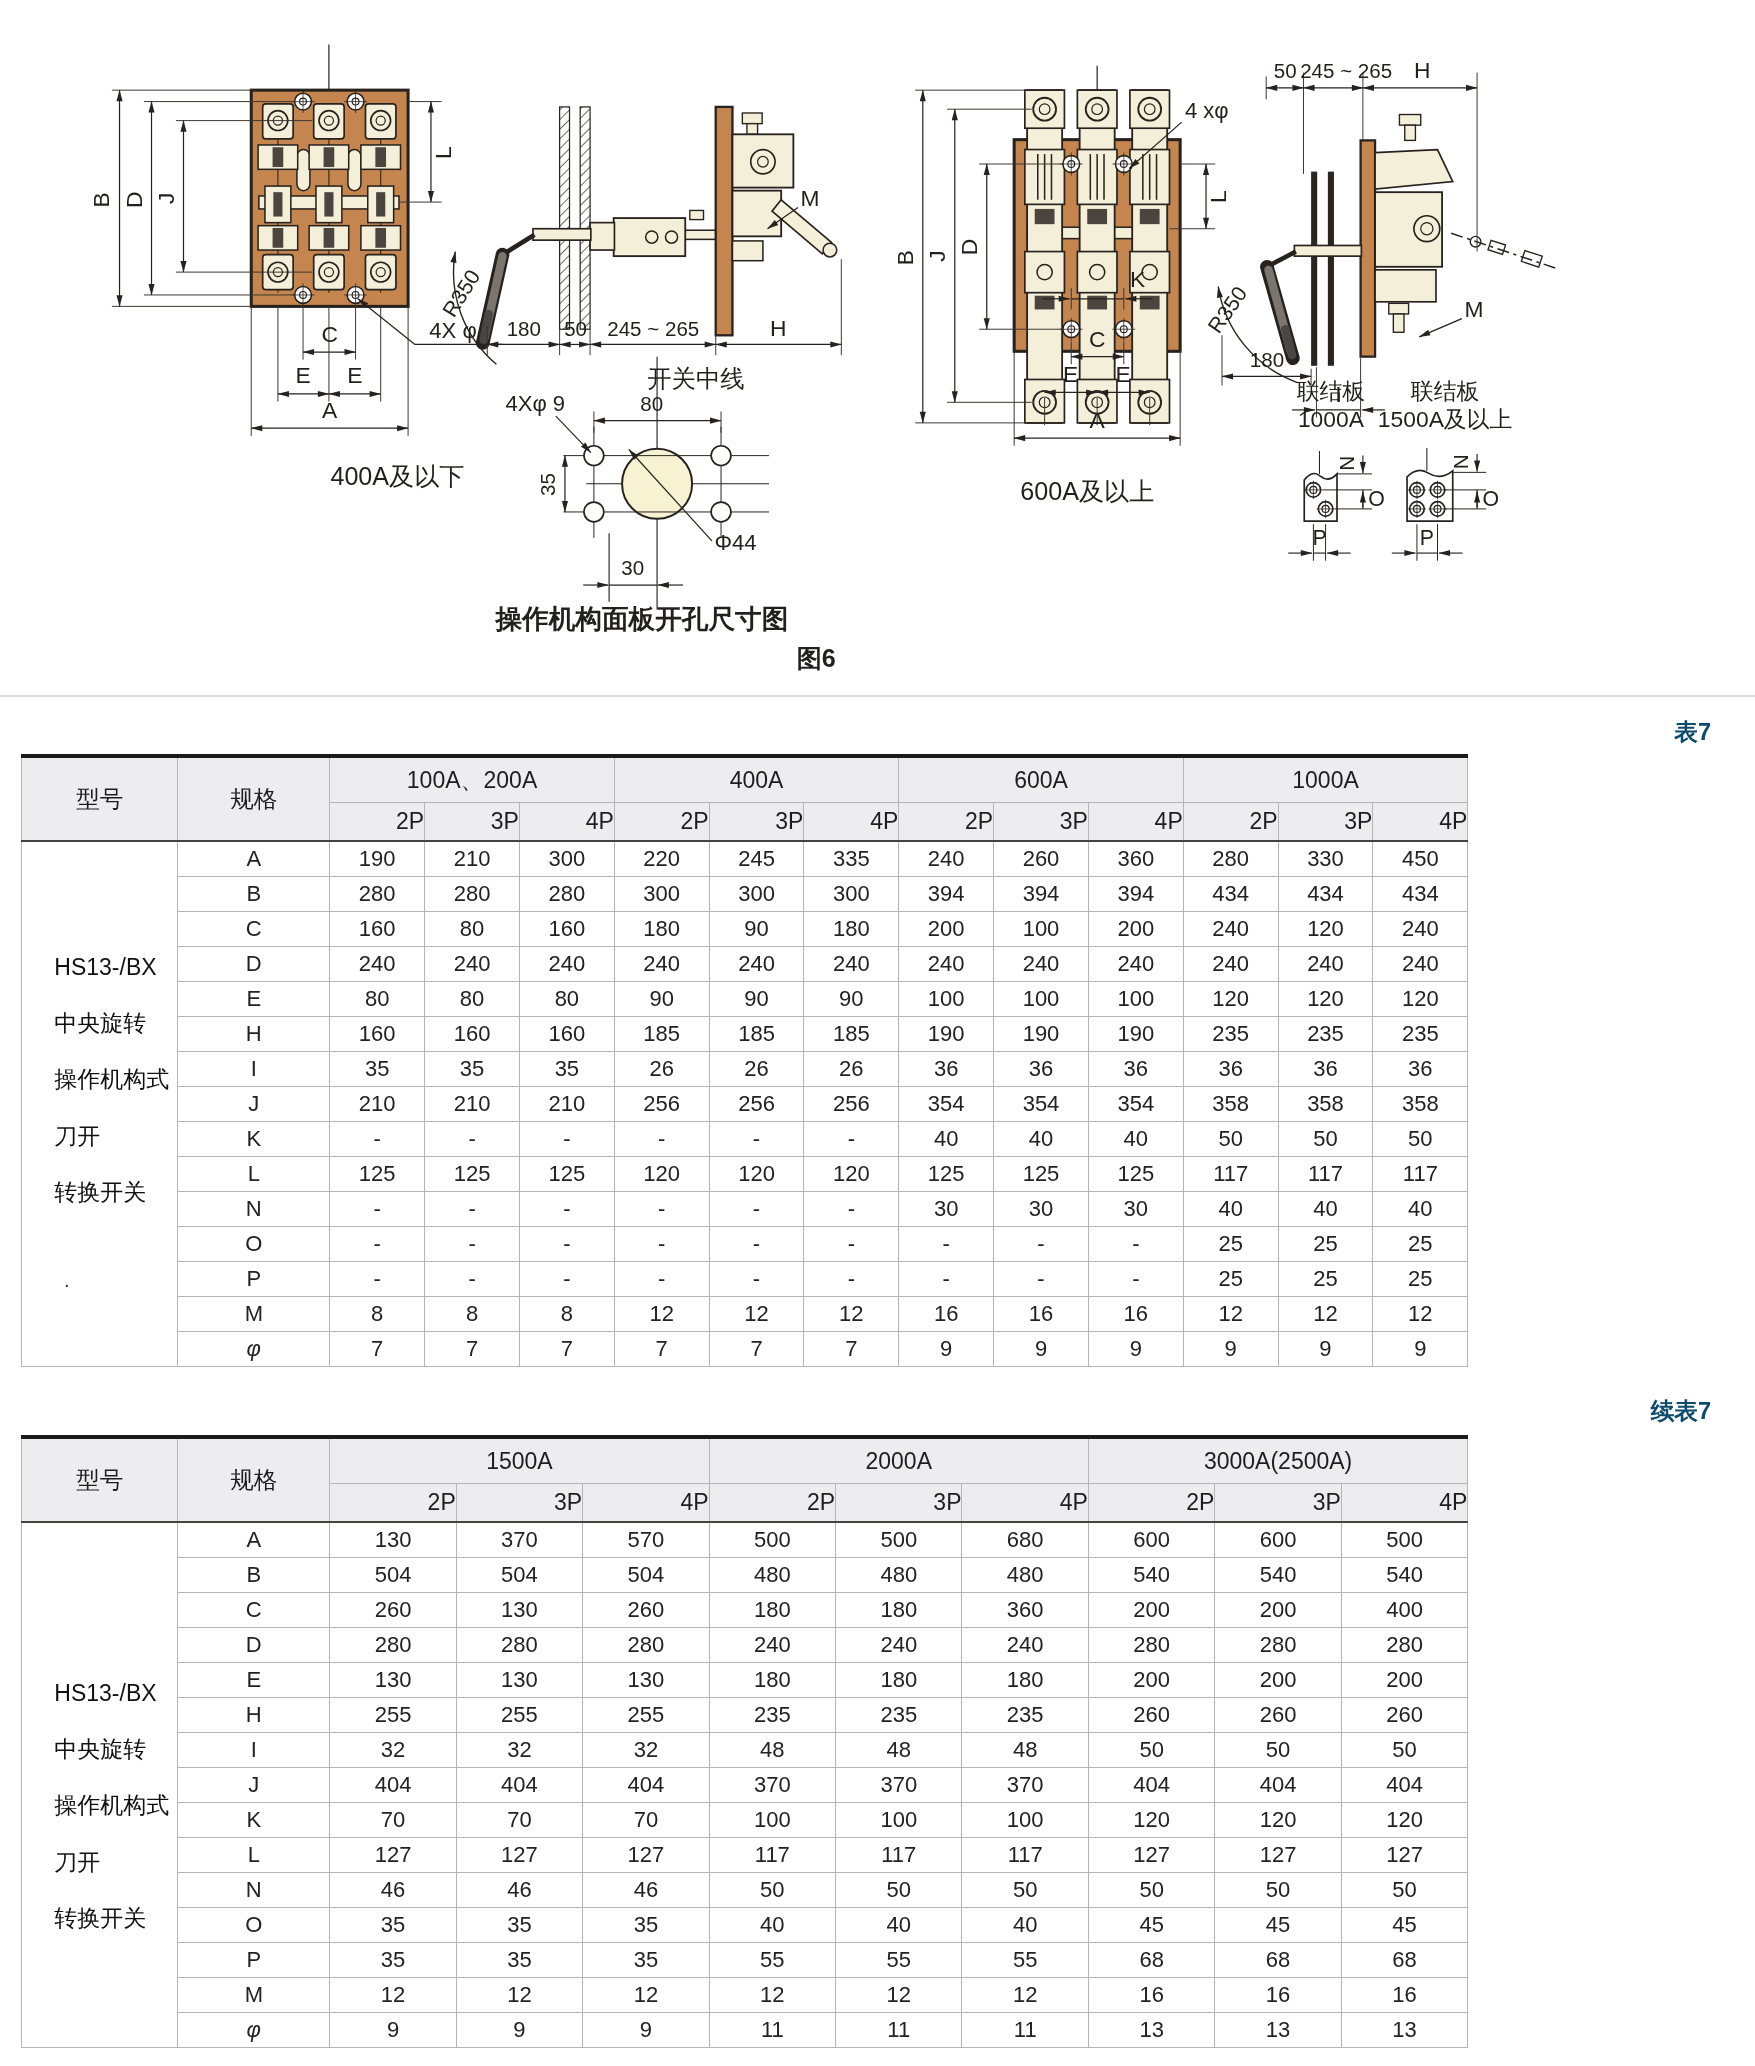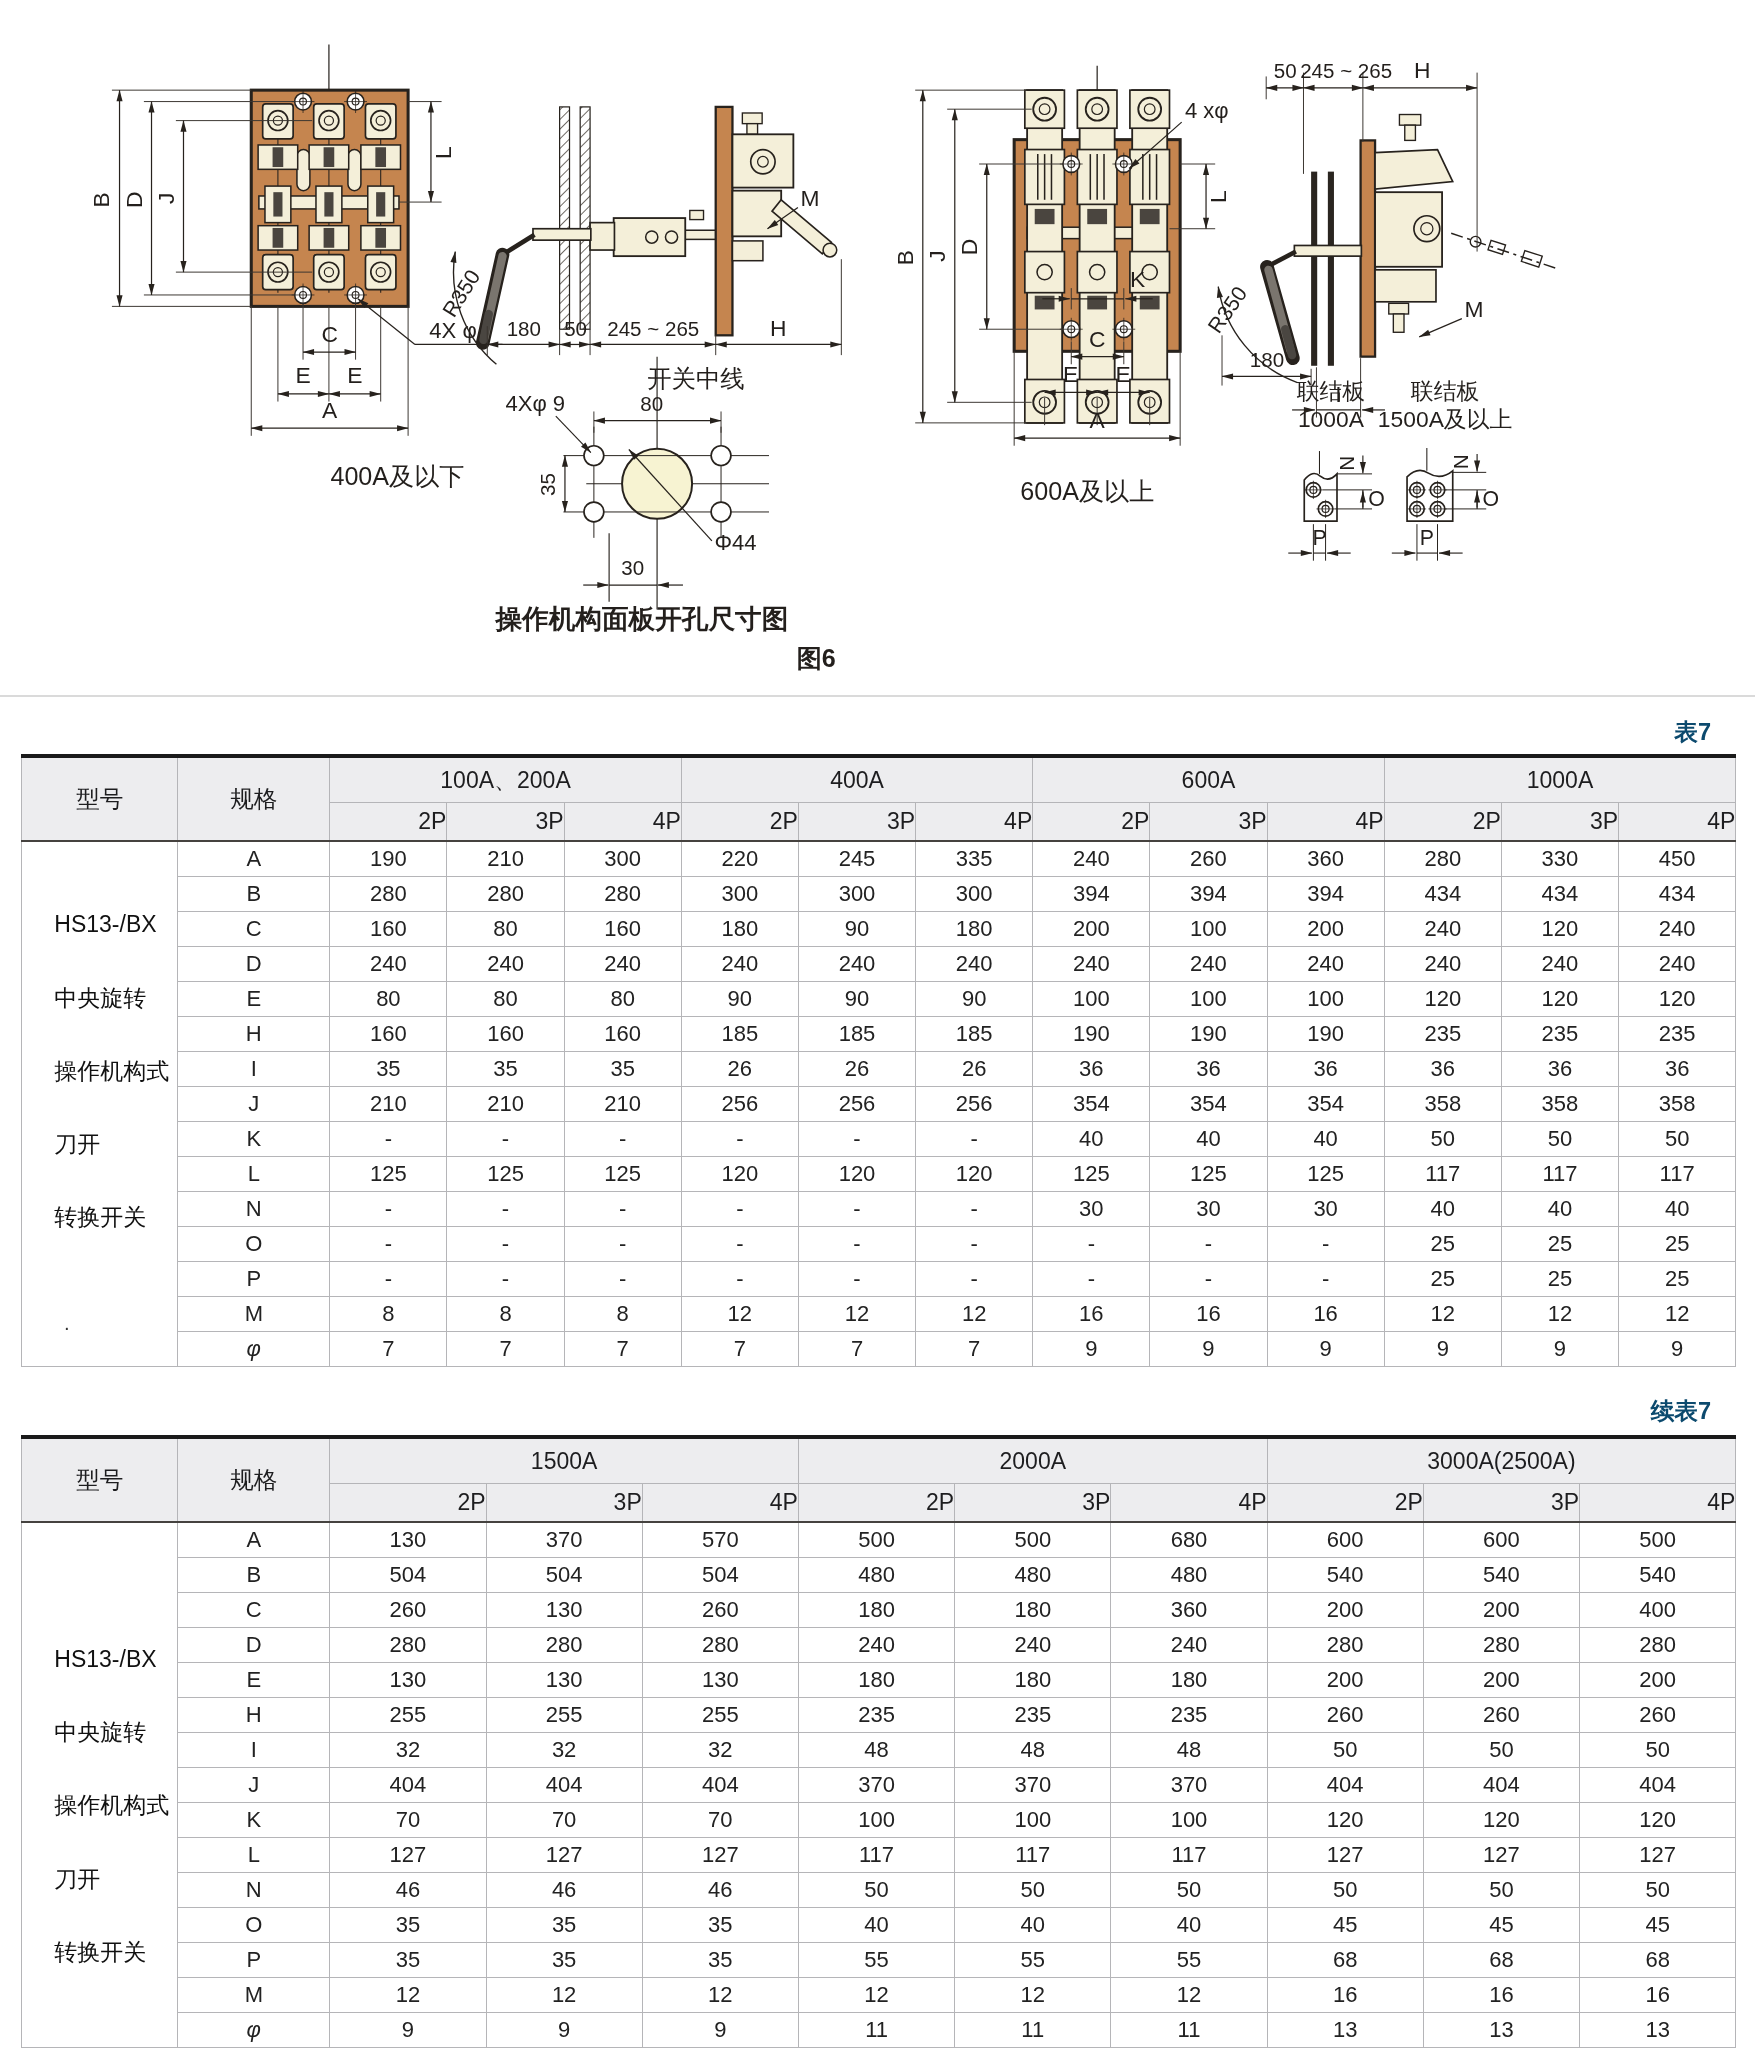--- a/index.html
+++ b/index.html
@@ -4,32 +4,32 @@
 <style>
   html,body{margin:0;padding:0;background:#fff;}
   body{width:1755px;height:2066px;position:relative;font-family:"Liberation Sans","DejaVu Sans",sans-serif;color:#1b1b1b;}
   .page{position:absolute;inset:0;background:#fff;overflow:hidden;}
   svg.figure{position:absolute;left:0;top:0;}
   svg text{font-family:"Liberation Sans","DejaVu Sans",sans-serif;fill:#231f1c;}
   .divider{position:absolute;left:0;top:695px;width:1755px;height:2.3px;background:#dadada;}
   .tbl-tag{position:absolute;right:44px;font-size:23.6px;font-weight:bold;color:#0c4a6e;}
   #tag1{top:716px;}
   #tag2{top:1395px;}
-  table.dims{position:absolute;left:21.3px;width:1715px;border-collapse:collapse;table-layout:fixed;}
+  table.dims{position:absolute;left:21.3px;width:1447px;border-collapse:collapse;table-layout:fixed;}
   #table1{top:754px;}
   #table2{top:1435px;}
   table.dims th,table.dims td{border:0.8px solid #b5b5b8;text-align:center;vertical-align:middle;padding:0;font-weight:normal;}
   table.dims{border-top:4.6px solid #1a1a1a;border-bottom:1.5px solid #949497;}
   table.dims thead th{background:#ededef;font-size:23px;color:#1d1d1f;}
   table.dims thead tr.grp th{height:44px;}
   table.dims thead tr.sub th{height:37px;border-bottom:2.3px solid #45423f;text-align:right;}
   table.dims thead th.hrs{border-bottom:2.3px solid #45423f;font-size:23.6px;}
   table.dims tbody td{height:34px;font-size:22px;color:#222;}
   td.model-col{vertical-align:top;text-align:left;}
-  .model-box{display:flex;flex-direction:column;align-items:flex-start;padding:42px 0 0 32px;gap:48px;font-size:23px;line-height:1.1;color:#111;}
+  .model-box{display:flex;flex-direction:column;align-items:flex-start;padding:42px 0 0 32px;gap:31px;font-size:23px;line-height:1.1;color:#111;}
   .model-box .dot{margin-top:37px;margin-left:9.1px;font-size:20px;color:#333;}
   td.spec-cell{font-size:23px;}
   td.phi{font-style:italic;font-size:23.6px;}
 </style>
 </head>
 <body>
 
 <div class="page">
 
 <svg class="figure" width="1755" height="695" viewBox="0 0 2305 912">

